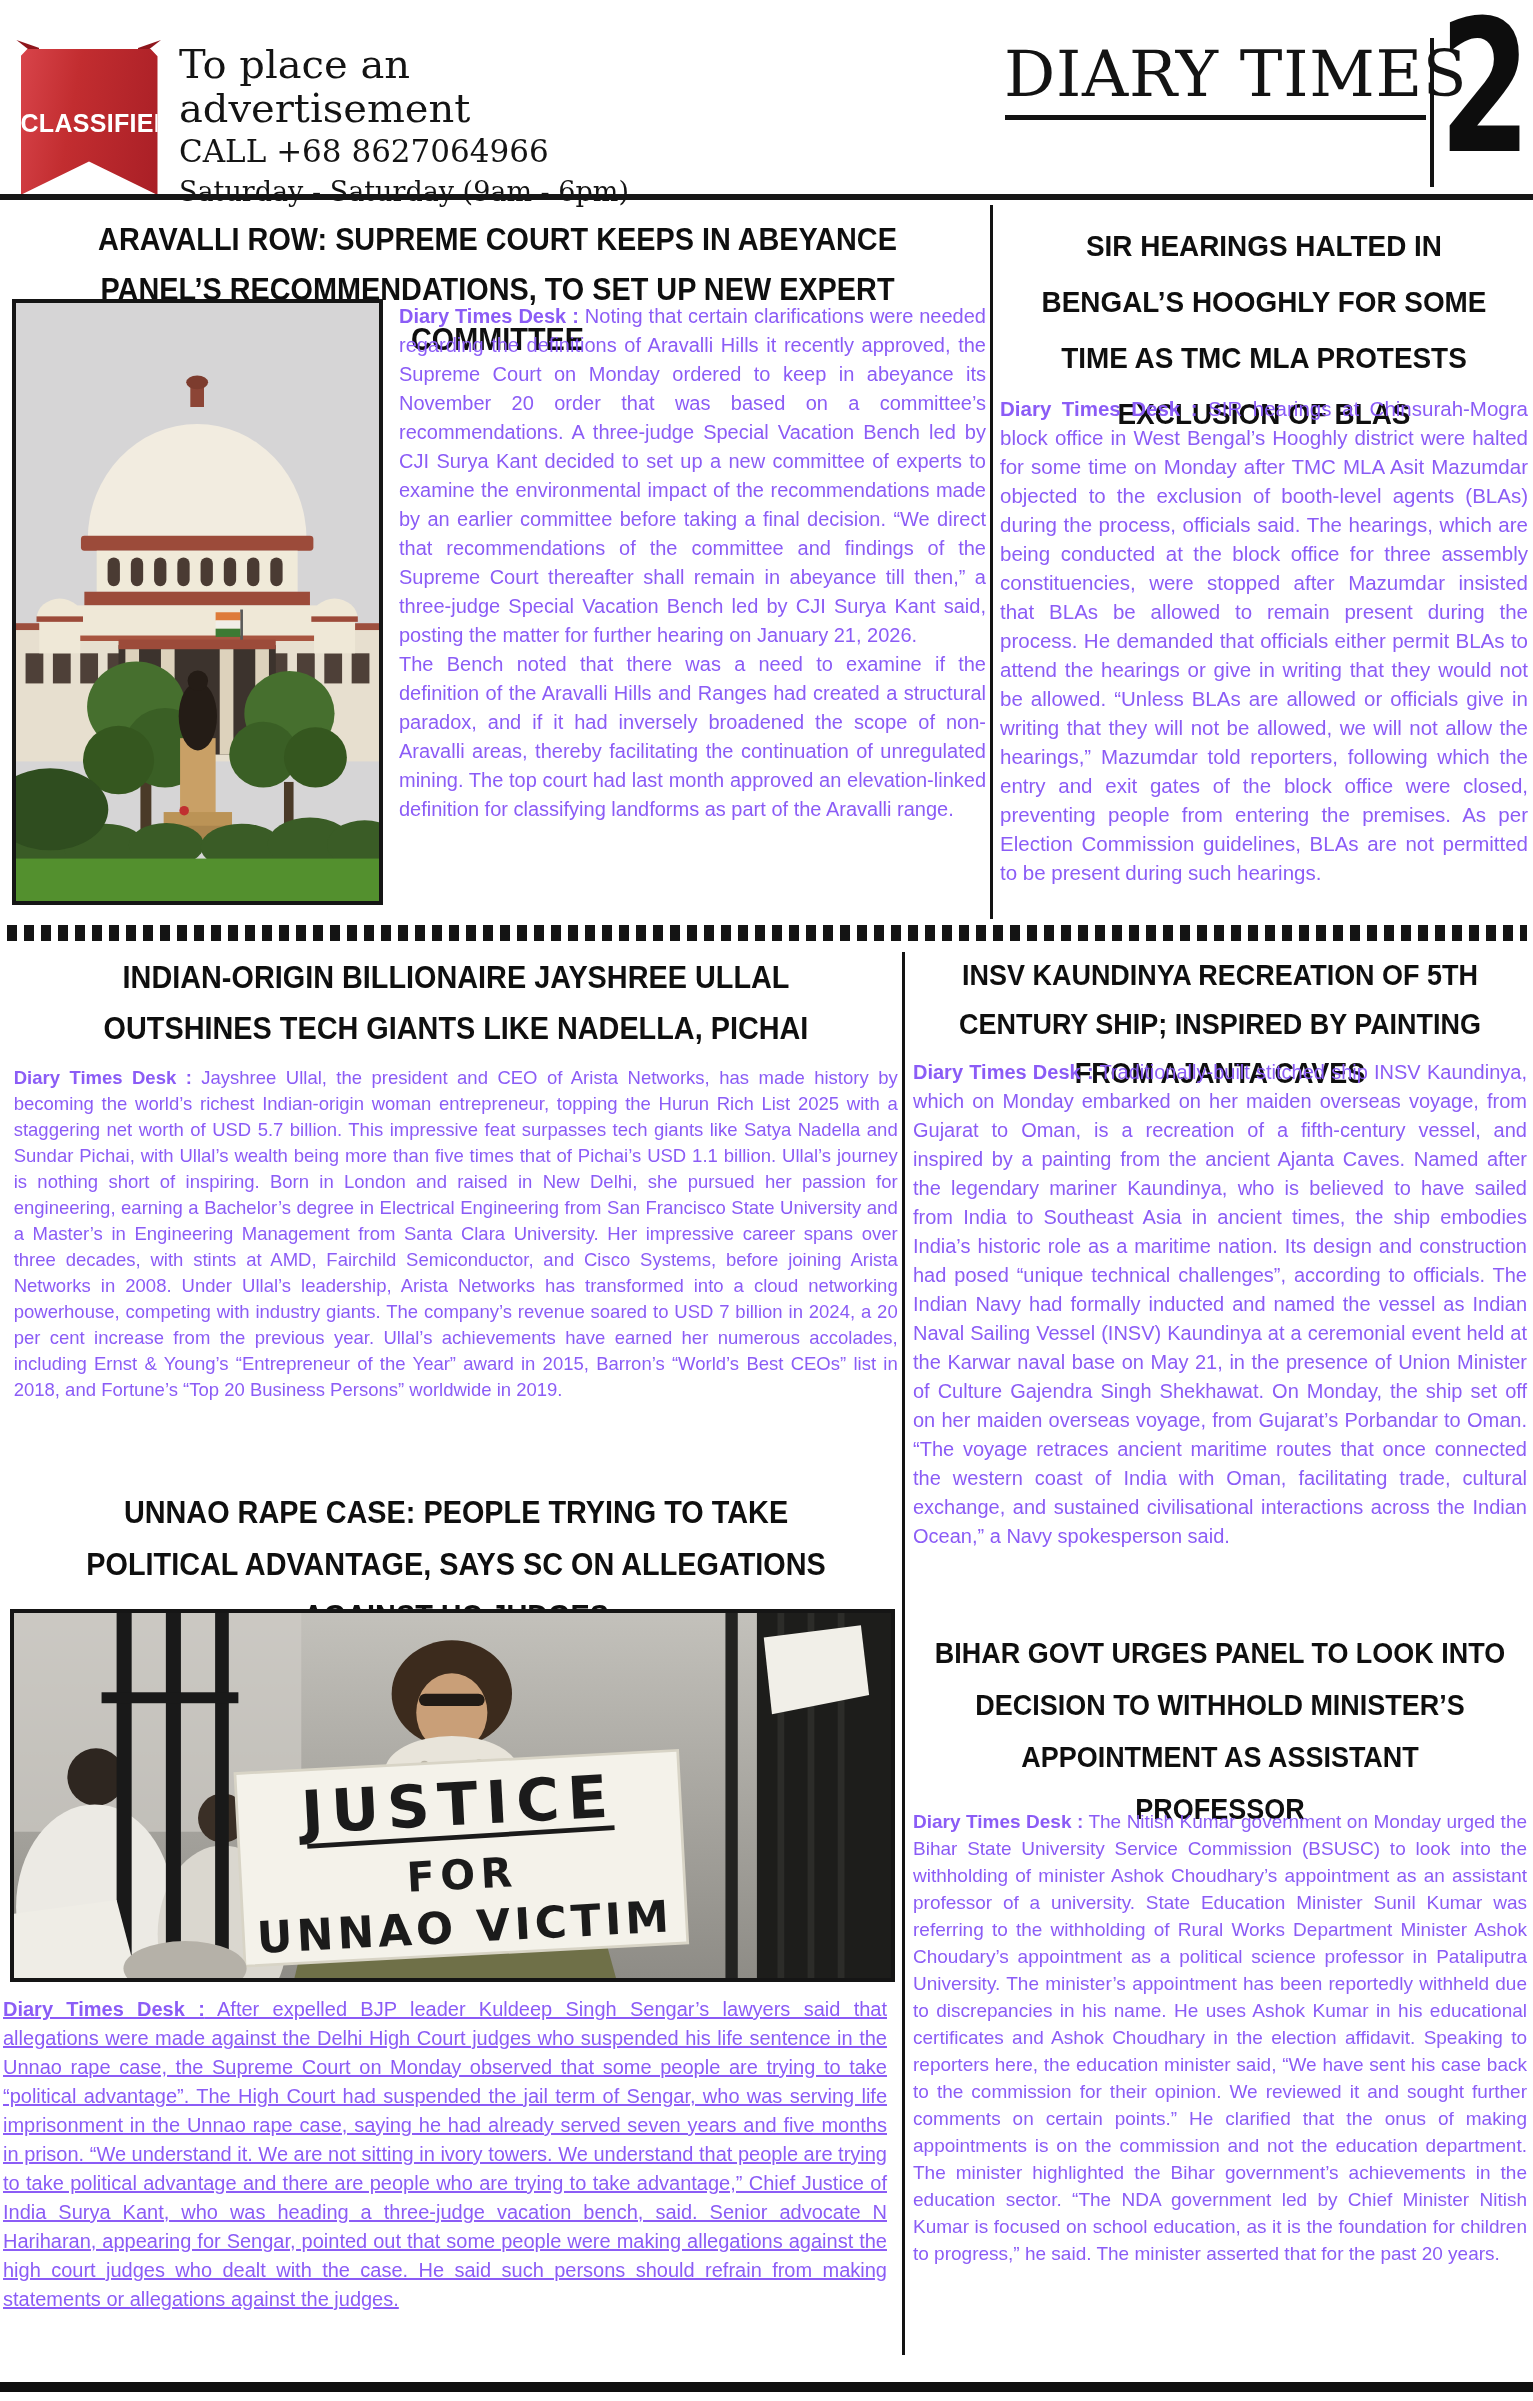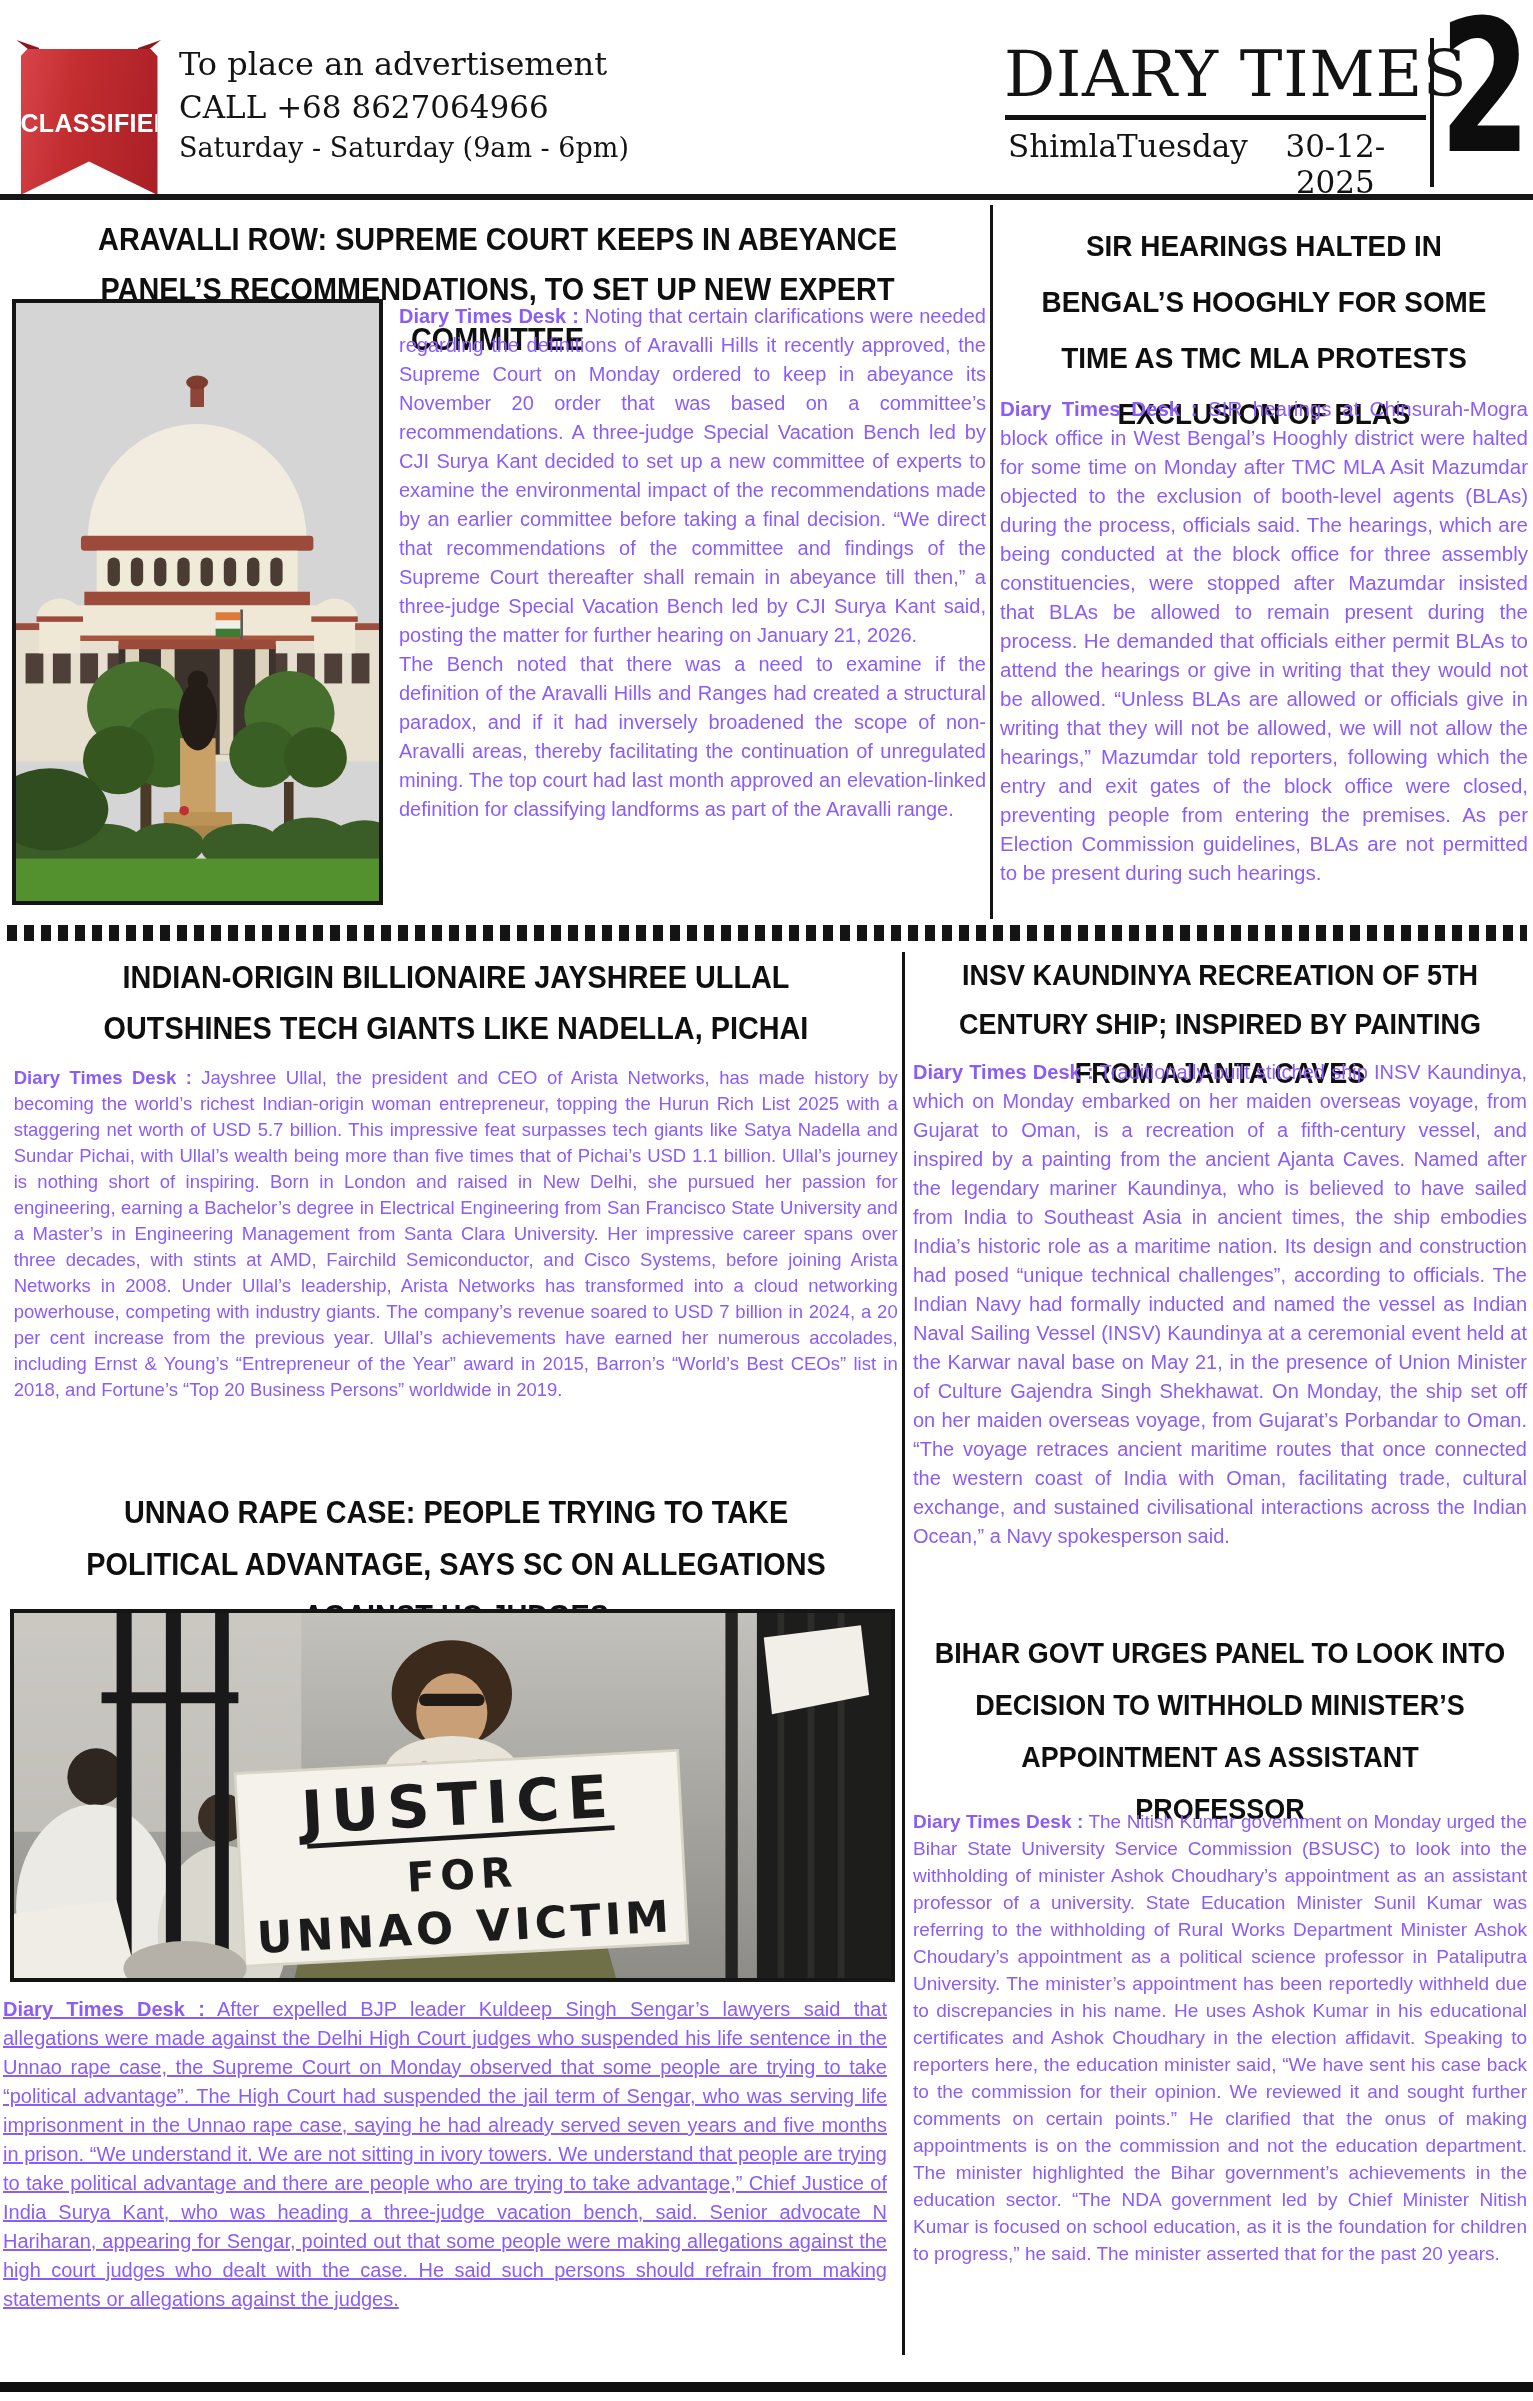--- a/index.html
+++ b/index.html
@@ -14,21 +14,21 @@
     clip-path:polygon(0 5%,5% 0,95% 0,100% 5%,100% 100%,50% 77%,0 100%);
   }
   .ribbon-tip{position:absolute;top:40px;width:23px;height:18px;background:#8f161c;}
   .ribbon-tip.l{left:16.4px;clip-path:polygon(0 0,100% 100%,100% 45%);}
   .ribbon-tip.r{left:138px;clip-path:polygon(100% 0,0 100%,0 45%);}
   .ribbon-label{
     position:absolute;width:100%;text-align:center;top:60px;color:#fff;
     font-weight:bold;font-size:25px;letter-spacing:0.3px;font-family:"Liberation Sans",sans-serif;
   }
   .ad-block{position:absolute;left:179px;top:42px;width:520px;font-family:"DejaVu Serif",serif;color:#141414;}
-  .ad-line1{font-size:32px;line-height:44px;}
+  .ad-line1{font-size:40px;line-height:44px;}
   .ad-line2{font-size:31px;line-height:42px;}
   .ad-line3{font-size:27px;line-height:40px;}
   .masthead{position:absolute;left:1004px;top:40px;width:423px;text-align:center;font-family:"DejaVu Serif",serif;}
   .masthead-title{font-size:64px;line-height:68px;letter-spacing:0.7px;color:#131313;white-space:nowrap;}
   .masthead-rule{height:5.5px;background:#131313;margin:6.8px 1.4px 8.2px 1.4px;}
   .masthead-date{display:flex;justify-content:space-between;padding:0 4.1px;font-size:31px;color:#131313;}
   .mast-divider{position:absolute;left:1430px;top:38px;width:4.1px;height:149px;background:#131313;}
   .page-number{
     position:absolute;left:1423px;top:-15px;width:116px;text-align:center;
     font-family:"DejaVu Sans",sans-serif;font-weight:bold;font-size:183px;line-height:205px;
@@ -83,25 +83,20 @@
     <div class="ad-block">
       <div class="ad-line1">To place an advertisement</div>
       <div class="ad-line2">CALL +68 8627064966</div>
       <div class="ad-line3">Saturday - Saturday (9am - 6pm)</div>
     </div>
   </div>
 
   <div class="masthead">
     <div class="masthead-title">DIARY TIMES</div>
     <div class="masthead-rule"></div>
-    <div class="masthead-date">
-      <span>Shimla</span>
-      <span>Tuesday</span>
-      <span>30-12-2025</span>
-    </div>
   </div>
   <div class="mast-divider"></div>
   <div class="page-number">2</div>
   <div class="header-rule"></div>
 
   <div class="headline h-aravalli">ARAVALLI ROW: SUPREME COURT KEEPS IN ABEYANCE PANEL’S RECOMMENDATIONS, TO SET UP NEW EXPERT COMMITTEE</div>
 
   <div class="photo photo-sc">
     <svg viewBox="0 0 531 874" preserveAspectRatio="none">
       <rect x="0" y="0" width="531" height="874" fill="#d6d5d6"></rect>

